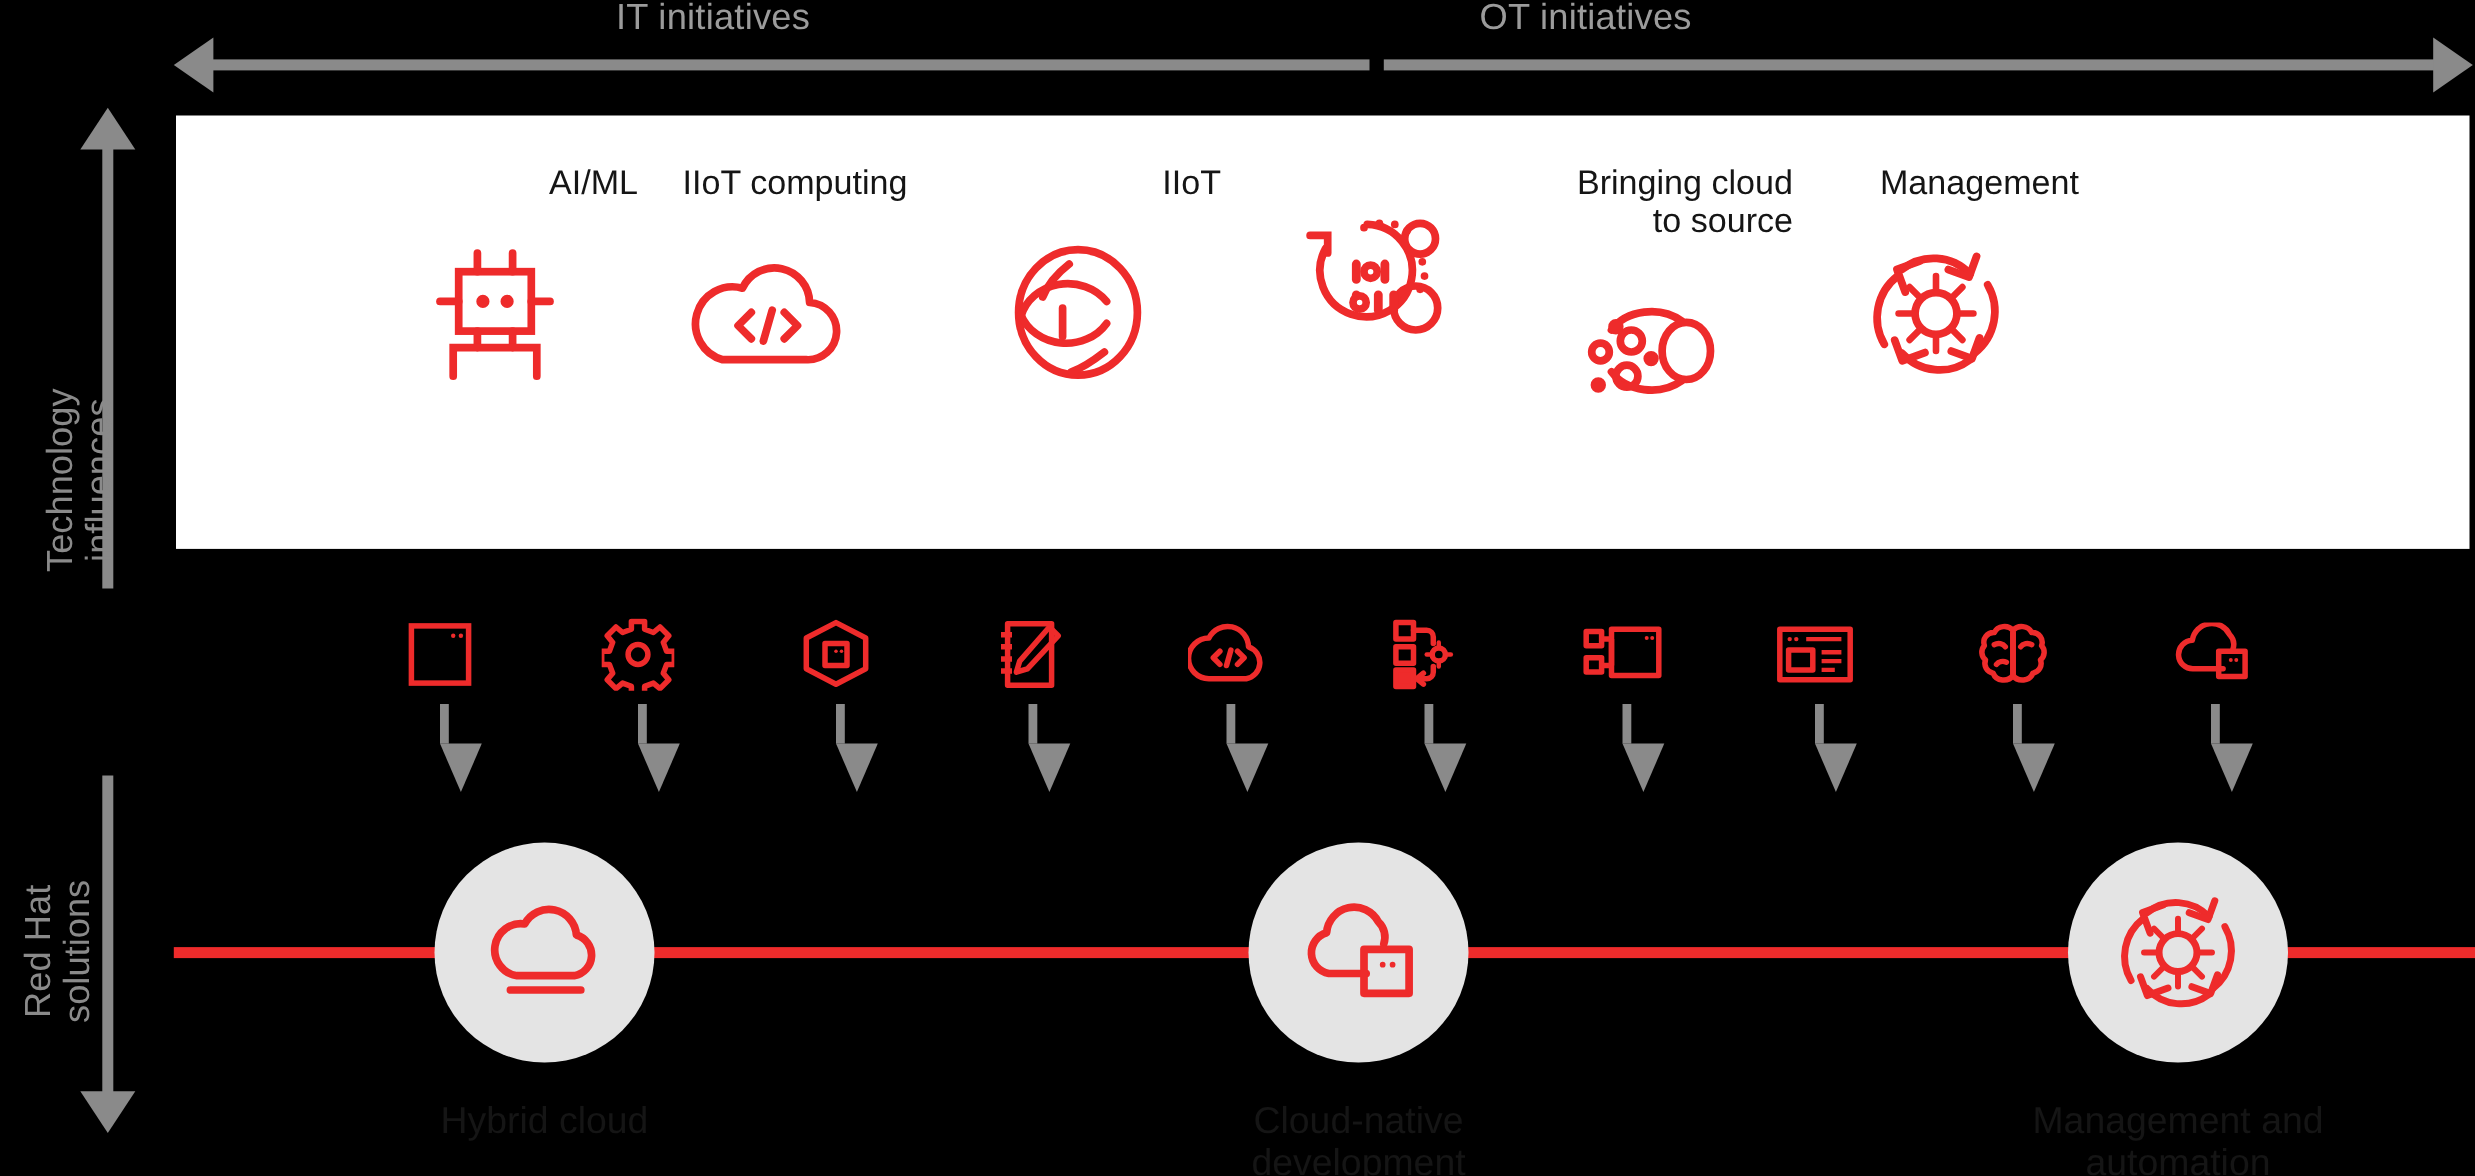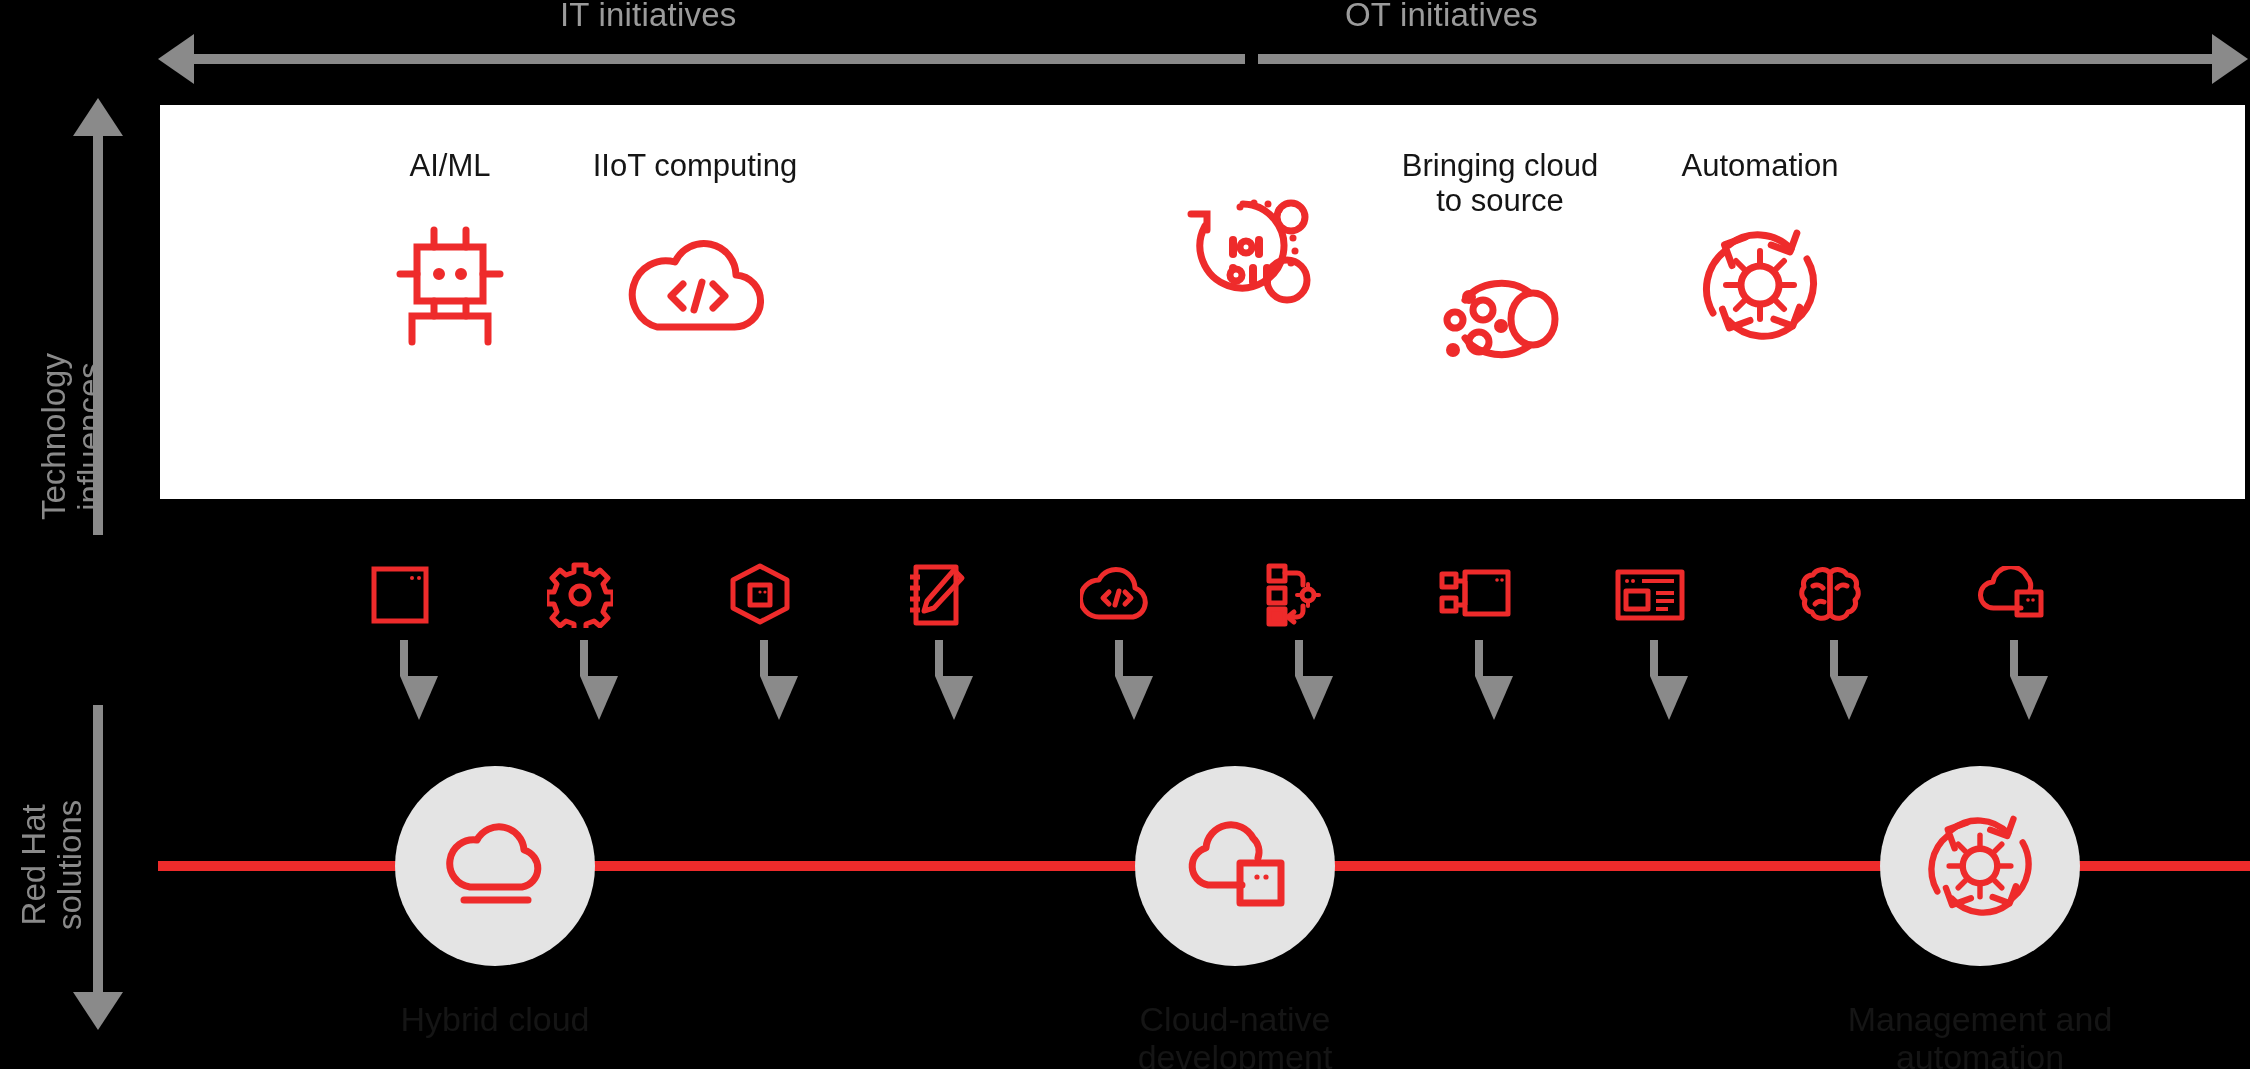--- a/index.html
+++ b/index.html
@@ -36,21 +36,21 @@
     position:absolute;color:#8a8a8a;font-size:33px;white-space:pre-line;
     transform-origin:left top;transform:rotate(-90deg);text-align:center;line-height:1.08;
   }
   #tech-vlabel{left:36px;top:520px;}
   #sol-vlabel{left:16px;top:930px;}
 
   
   .panel{
     position:absolute;left:160px;top:105px;width:2085px;height:394px;background:#fff;
   }
-  .tech-cell{position:absolute;top:44px;width:260px;text-align:center;}
+  .tech-cell{position:absolute;top:44px;width:260px;text-align:right;}
   .tech-title{
     color:#151515;font-size:31px;line-height:1.12;white-space:pre-line;margin:0;
   }
   .tech-ico{margin-top:26px;display:flex;justify-content:center;align-items:center;height:150px;}
 
   
   .chip{position:absolute;top:556px;width:110px;text-align:center;}
   .chip-ico{height:78px;display:flex;align-items:center;justify-content:center;}
   .drop{margin:6px auto 0;width:0;height:0;position:relative;}
   .drop i{
@@ -120,20 +120,33 @@
       <div class="tech-ico">
         <svg width="150" height="105" viewBox="0 0 150 105" fill="none" stroke="#ee2b2b" stroke-width="7" stroke-linecap="round" stroke-linejoin="round">
           <path d="M37 95 H113 a26 26 0 0 0 3 -52 a32 32 0 0 0 -61 -13 a24 24 0 0 0 -18 65 Z"></path>
           <polyline points="63,52 51,64 63,76"></polyline>
           <polyline points="93,52 105,64 93,76"></polyline>
           <line x1="82" y1="50" x2="74" y2="78"></line>
         </svg>
       </div>
     </div>
 
+    <div class="tech-cell" style="left:690px">
+      <div class="tech-title">IIoT</div>
+      <div class="tech-ico">
+        <svg width="125" height="125" viewBox="0 0 125 125" fill="none" stroke="#ee2b2b" stroke-width="7" stroke-linecap="round">
+          <ellipse cx="62" cy="62" rx="54" ry="57"></ellipse>
+          <path d="M10 66 a44 40 0 0 1 78 -14"></path>
+          <path d="M88 72 a44 40 0 0 1 -78 -8"></path>
+          <path d="M54 18 q-18 14 -24 30"></path>
+          <path d="M86 98 q-18 14 -30 18"></path>
+          <line x1="48" y1="58" x2="48" y2="84"></line>
+        </svg>
+      </div>
+    </div>
 
     <div class="tech-cell" style="left:960px">
       <div class="tech-ico">
         <svg width="135" height="125" viewBox="0 0 135 125" fill="none" stroke="#ee2b2b" stroke-width="7" stroke-linecap="round">
           <path d="M22 38 a42 42 0 1 0 38 -22" stroke-dasharray="0"></path>
           <polyline points="8,26 24,26 24,42"></polyline>
           <circle cx="108" cy="29" r="14"></circle>
           <circle cx="104" cy="92" r="20"></circle>
           <g stroke-width="8" stroke-linecap="round">
             <line x1="50" y1="52" x2="50" y2="66"></line>
@@ -169,21 +182,21 @@
           <circle cx="50" cy="46" r="10"></circle>
           <circle cx="46" cy="78" r="10"></circle>
           <circle cx="36" cy="33" r="3.5" fill="#ee2b2b"></circle>
           <circle cx="68" cy="62" r="3.5" fill="#ee2b2b"></circle>
           <circle cx="20" cy="86" r="3.5" fill="#ee2b2b"></circle>
         </svg>
       </div>
     </div>
 
     <div class="tech-cell" style="left:1470px">
-      <div class="tech-title">Automation</div>
+      <div class="tech-title">Management</div>
       <div class="tech-ico">
         <svg width="130" height="128" viewBox="0 0 130 128" fill="none" stroke="#ee2b2b" stroke-width="7" stroke-linecap="round" stroke-linejoin="round">
           <path d="M34 24 a46 46 0 0 1 62 4"></path>
           <polyline points="32,44 32,22 54,22" transform="rotate(-20 36 30)"></polyline>
           <polyline points="98,10 98,30 78,30" transform="rotate(20 94 22)"></polyline>
           <path d="M112 38 a48 48 0 0 1 -12 62"></path>
           <polyline points="100,84 100,104 80,104" transform="rotate(20 96 98)"></polyline>
           <path d="M96 106 a46 46 0 0 1 -62 -6"></path>
           <polyline points="32,86 32,106 54,106" transform="rotate(-20 36 100)"></polyline>
           <path d="M18 92 a48 48 0 0 1 12 -62"></path>

